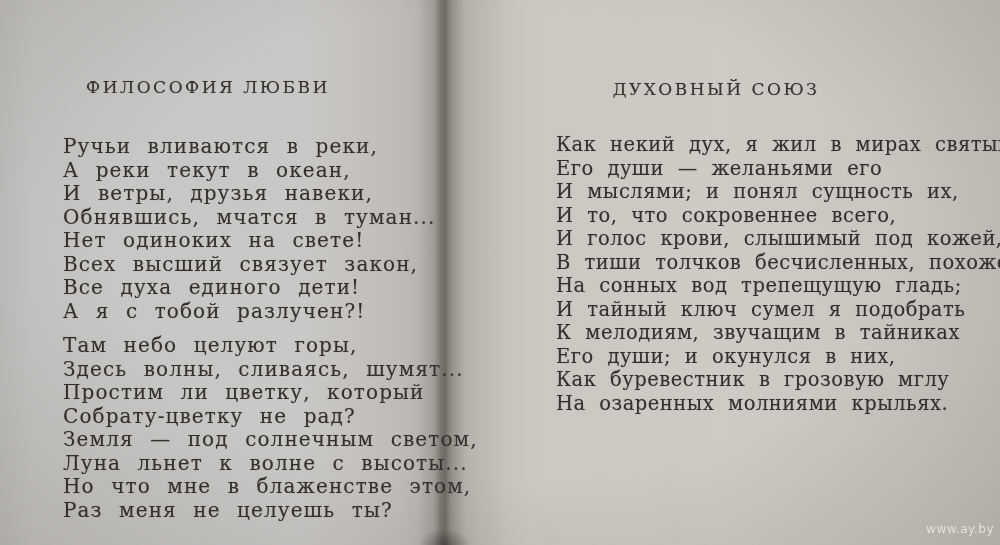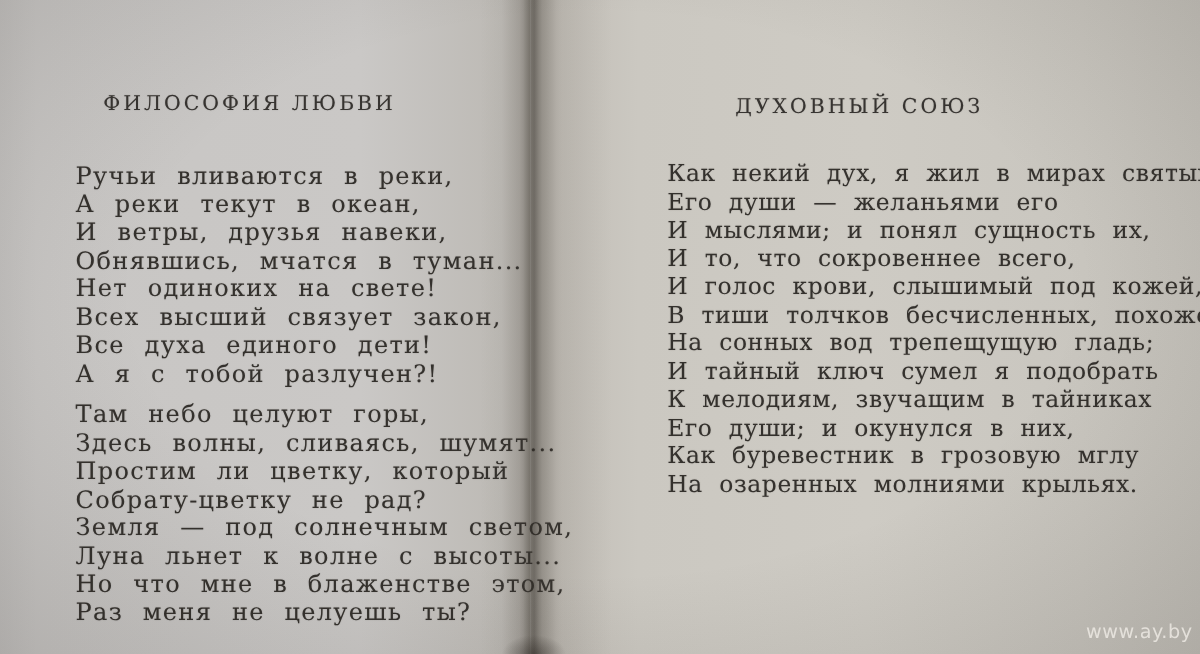--- a/index.html
+++ b/index.html
@@ -65,21 +65,21 @@
   }
   .poem-right {
     left: 556px; top: 133px;
     font-size: 19.5px; line-height: 23.5px;
     letter-spacing: 0.5px; word-spacing: 7px;
   }
   .stanza-gap { margin-top: 11px; }
   .watermark {
     position: absolute; right: 6px; bottom: 9px;
     font-family: "DejaVu Sans", "Liberation Sans", sans-serif;
-    font-size: 16px; letter-spacing: 0.5px;
+    font-size: 12px; letter-spacing: 0.5px;
     color: rgba(236,233,227,0.85);
   }
 </style>
 </head>
 <body>
 
 <div class="photo">
 
   <div class="page page-left"></div>
   <div class="page page-right"></div>

